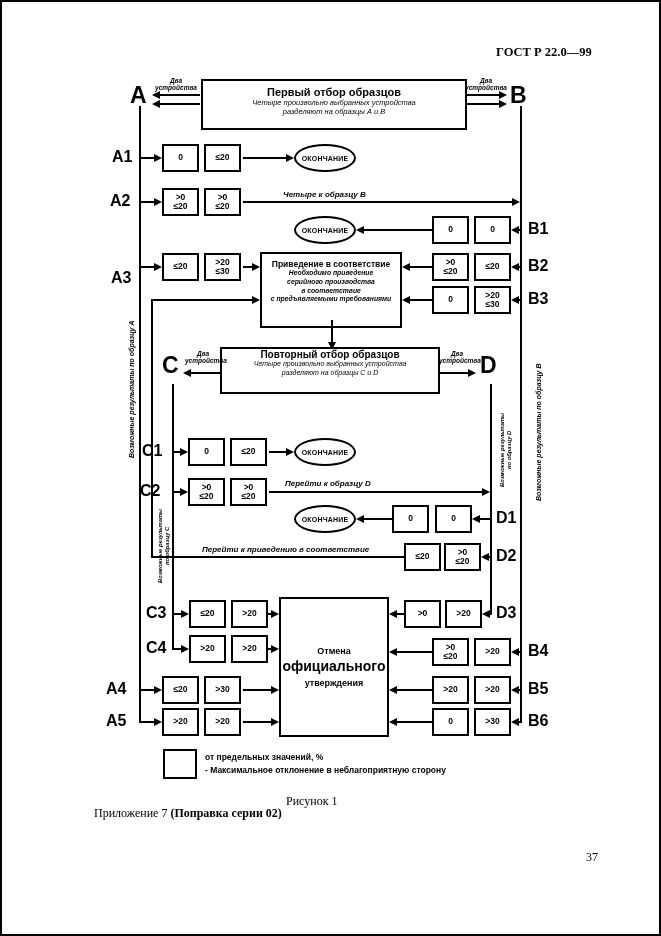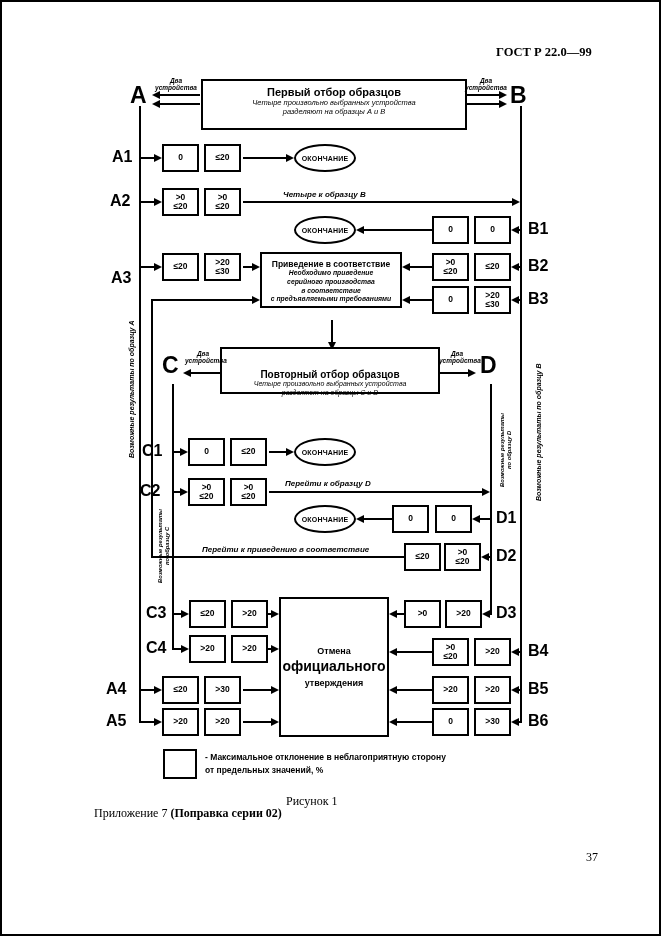--- a/index.html
+++ b/index.html
@@ -121,21 +121,21 @@
       <span>≤20</span>
       <span></span>
     </div>
   <div class="cbox" style="left:202px;top:251px">
       <span>&gt;20</span>
       <span>≤30</span>
     </div>
   <div class="hl" style="left:241px;top:264px;width:9px"></div>
   <div class="ah ah-r" style="left:250px;top:261px"></div>
 
-  <div class="procbox" style="left:258px;top:250px;width:142px;height:56px;padding-top:5px">
+  <div class="procbox" style="left:258px;top:250px;width:142px;height:76px;padding-top:5px">
     <div style="font-weight:bold;font-size:8.5px">Приведение в соответствие</div>
     <div style="font-style:italic;font-weight:bold;font-size:6.8px;line-height:1.3">Необходимо приведение</div>
     <div style="font-style:italic;font-weight:bold;font-size:6.8px;line-height:1.3">серийного производства</div>
     <div style="font-style:italic;font-weight:bold;font-size:6.8px;line-height:1.3">в соответствие</div>
     <div style="font-style:italic;font-weight:bold;font-size:6.8px;line-height:1.3">с предъявляемыми требованиями</div>
   </div>
 
   <div class="rowL" style="left:526px;top:256px">B2</div>
   <div class="hl" style="left:515px;top:264px;width:3px"></div>
   <div class="ah ah-l" style="left:509px;top:261px"></div>
@@ -164,21 +164,21 @@
   <div class="hl" style="left:408px;top:297px;width:22px"></div>
   <div class="ah ah-l" style="left:400px;top:294px"></div>
 
   <div class="hl" style="left:151px;top:297px;width:99px"></div>
   <div class="ah ah-r" style="left:250px;top:294px"></div>
   <div class="vl" style="left:149px;top:297px;height:259px"></div>
 
   <div class="vl" style="left:329px;top:318px;height:23px"></div>
   <div class="ah ah-d" style="left:326px;top:340px"></div>
 
-  <div class="procbox" style="left:218px;top:345px;width:220px;height:47px;padding-top:20px">
+  <div class="procbox" style="left:218px;top:345px;width:220px;height:47px;padding-top:0">
     <div style="font-weight:bold;font-size:10px">Повторный отбор образцов</div>
     <div class="pb-sub" style="font-size:7px">Четыре произвольно выбранных устройства</div>
     <div class="pb-sub" style="font-size:7px">разделяют на образцы C и D</div>
   </div>
 
   <div class="bigL" style="left:160px;top:352px">C</div>
   <div class="bigL" style="left:478px;top:352px">D</div>
   <div class="tdev" style="left:183px;top:348px;width:36px">
     <div>Два</div>
     <div>устройства</div>
@@ -367,21 +367,21 @@
     </div>
   <div class="cbox" style="left:472px;top:706px">
       <span>&gt;30</span>
       <span></span>
     </div>
   <div class="hl" style="left:395px;top:719px;width:35px"></div>
   <div class="ah ah-l" style="left:387px;top:716px"></div>
 
   <div class="abs" style="left:161px;top:747px;width:34px;height:30px;border:2px solid #000"></div>
   <div class="abs" style="left:203px;top:749px;width:300px;font-weight:bold;font-size:8.5px;line-height:1.5">
+    <div>от предельных значений, %</div>
     <div>- Максимальное отклонение в неблагоприятную сторону</div>
-    <div>от предельных значений, %</div>
   </div>
 
   <div class="serif" style="left:284px;top:792px">Рисунок 1</div>
   <div class="serif" style="left:92px;top:804px"><span>Приложение 7 </span><span style="font-weight:bold">(Поправка серии 02)</span></div>
   <div class="serif" style="left:584px;top:848px">37</div>
 
 </div>
 
 </body></html>

